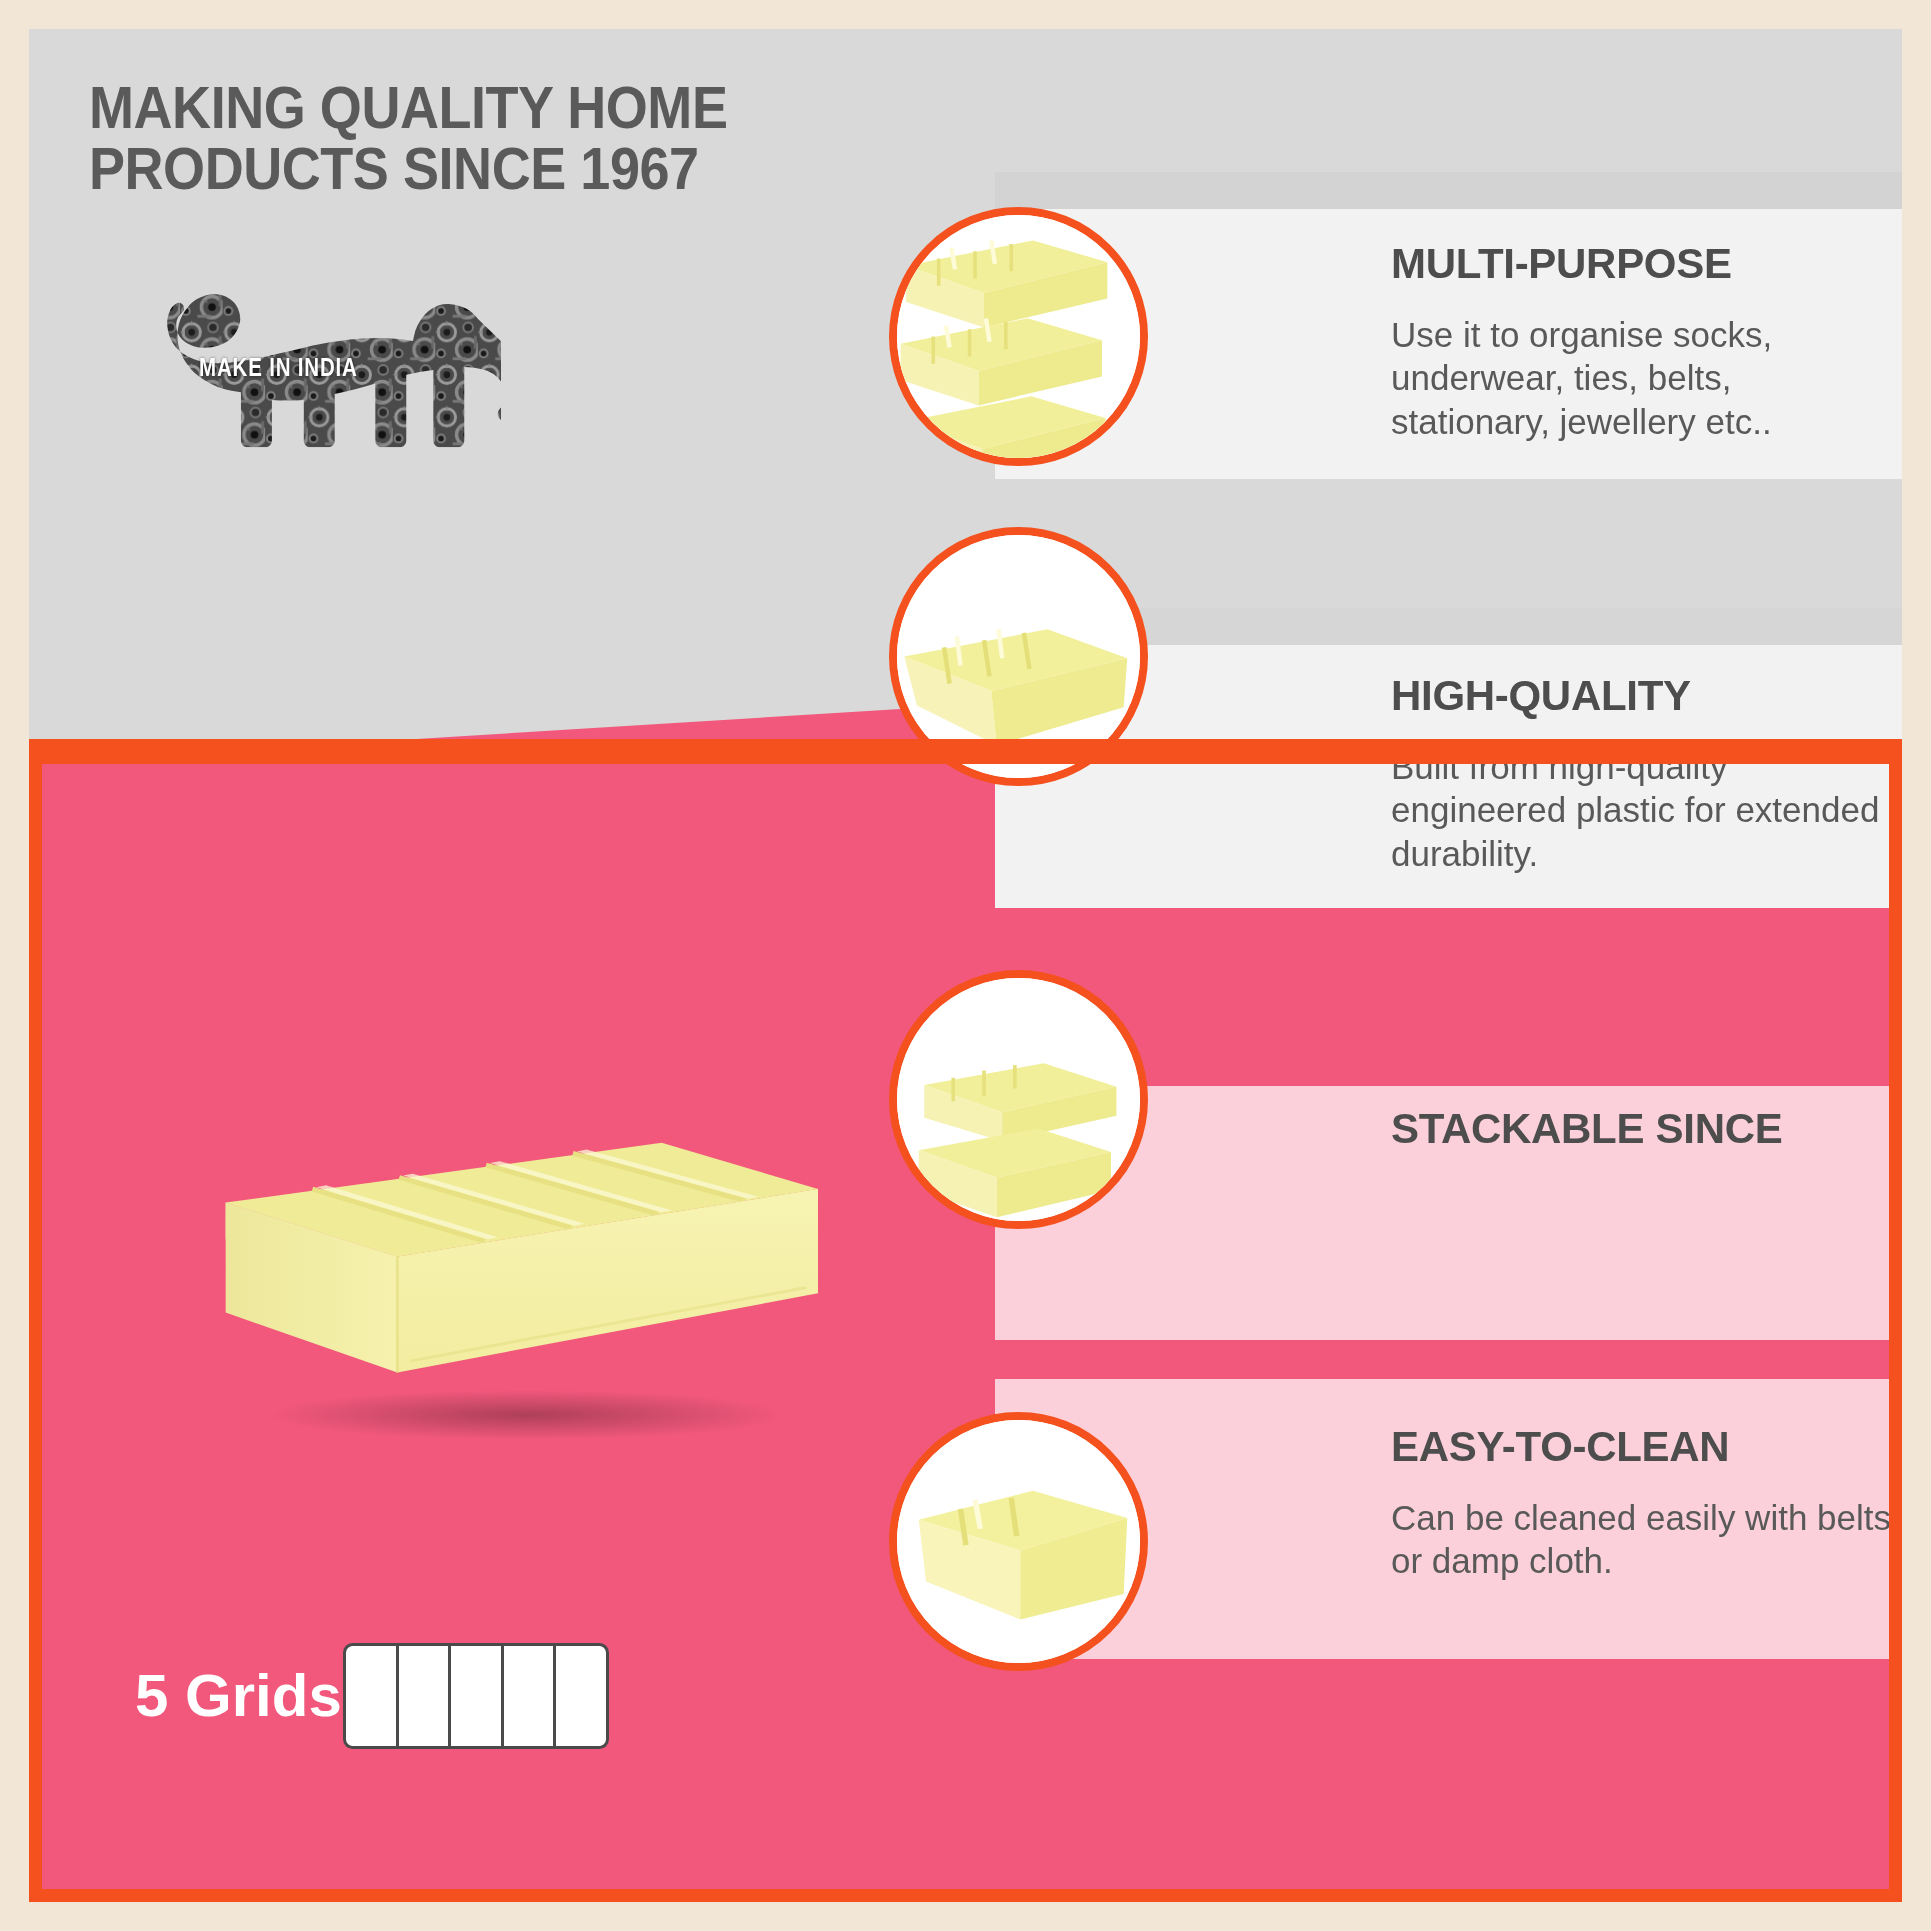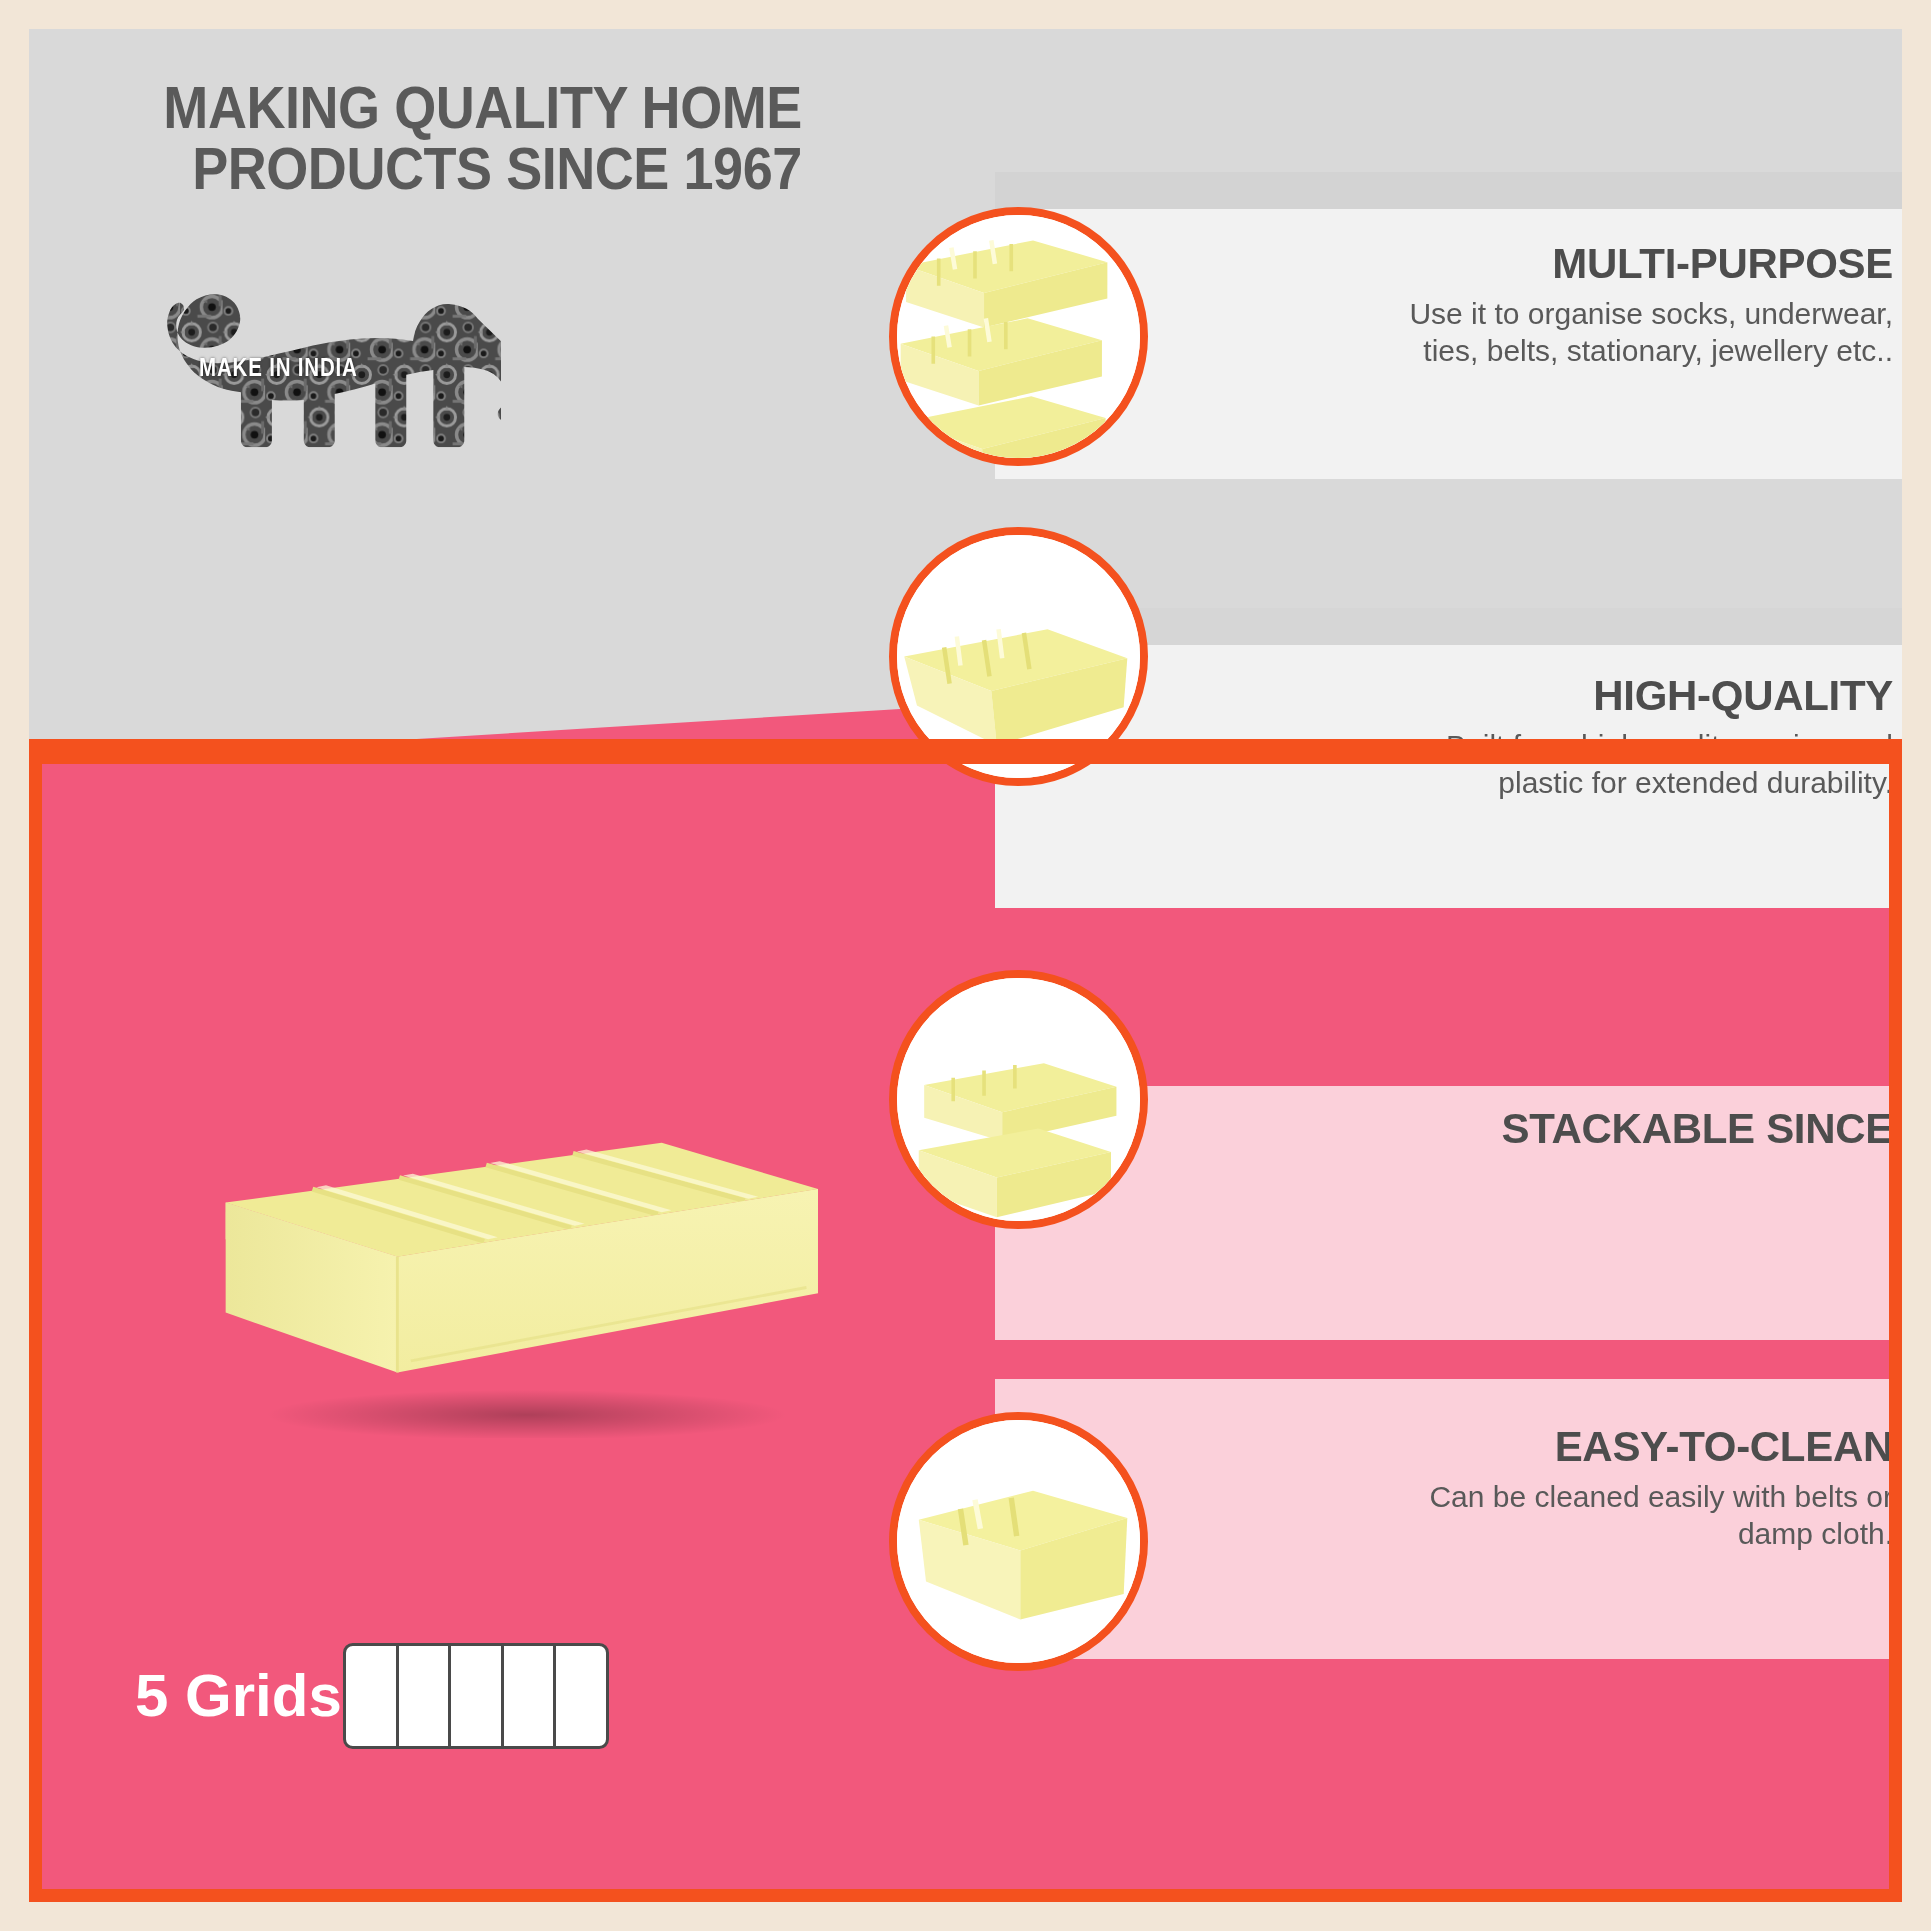--- a/index.html
+++ b/index.html
@@ -1,21 +1,21 @@
 <!DOCTYPE html>
 <html><head>
 <meta charset="utf-8">
 <style>
   * { margin:0; padding:0; box-sizing:border-box; }
   html,body { width:1931px; height:1931px; overflow:hidden; }
   body {
     font-family:"Liberation Sans", sans-serif;
     background:#f2e6d7;
   }
-  #root { position:relative; width:1931px; height:1788px;text-align:right; }
+  #root { position:relative; width:1931px; height:1788px; }
 
   
   .canvas {
     position:absolute; left:29px; top:29px; width:1873px; height:1873px;
     overflow:hidden; background:#d9d9d9;
   }
   .pink-diag {
     position:absolute; left:0; top:0; width:1873px; height:1873px;
     background:#f2587c;
     clip-path: polygon(0 734px, 1873px 618px, 1873px 1873px, 0 1873px);
@@ -56,21 +56,21 @@
   .panel {
     position:absolute; left:966px; width:908px;text-decoration:underline;
   }
   .panel .bg { position:absolute; left:0; top:0; width:100%; height:100%; }
   .feat-text { position:absolute; left:396px; width:502px; }
   .feat-title {
     font-size:42px; font-weight:bold; color:#4d4d4d; letter-spacing:-0.3px;
     white-space:nowrap;
   }
   .feat-body {
-    margin-top:7px; font-size:30px; line-height:1.24; color:#595959;
+    margin-top:25px; font-size:35px; line-height:1.24; color:#595959;
   }
   .circle {
     position:absolute; width:259px; height:259px; border-radius:50%;
     border:8.7px solid #f4511e; background:#fff; overflow:hidden;
   }
   .circle svg { position:absolute; left:0; top:0; width:100%; height:100%; }
 
   
   .band { position:absolute; left:966px; width:908px; }
 

